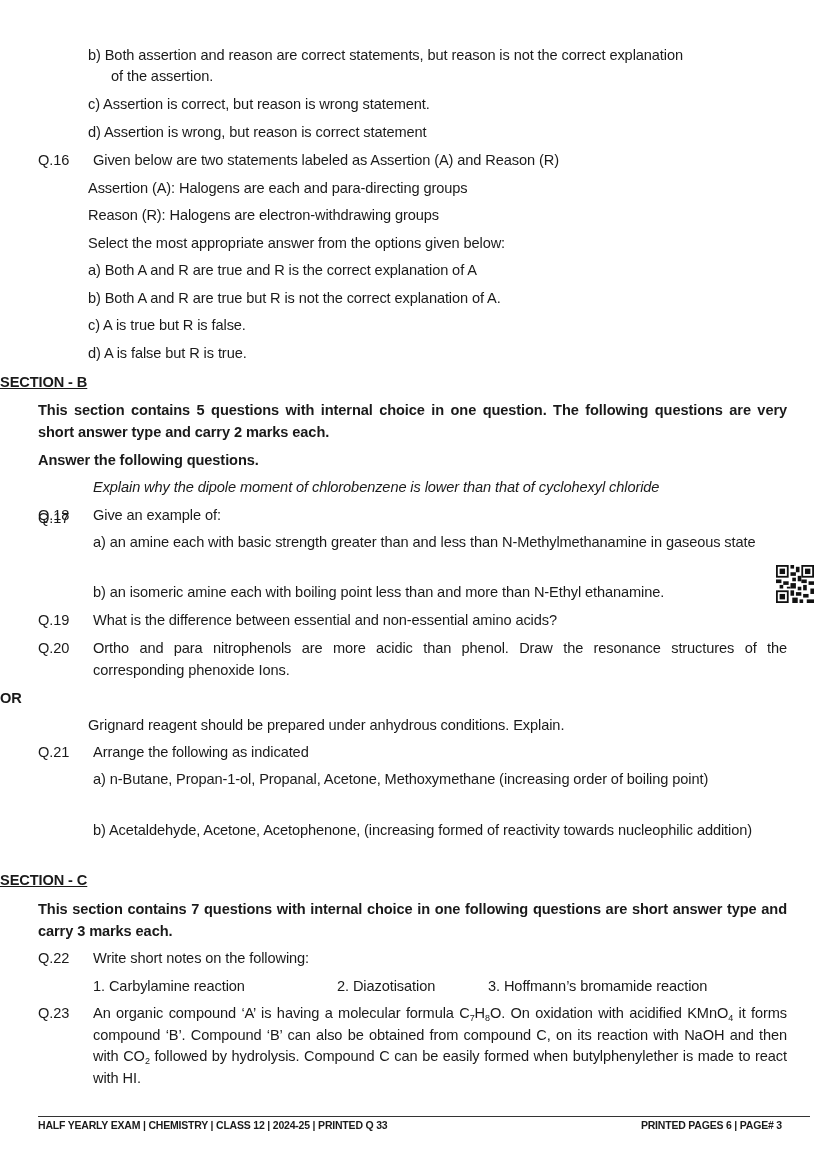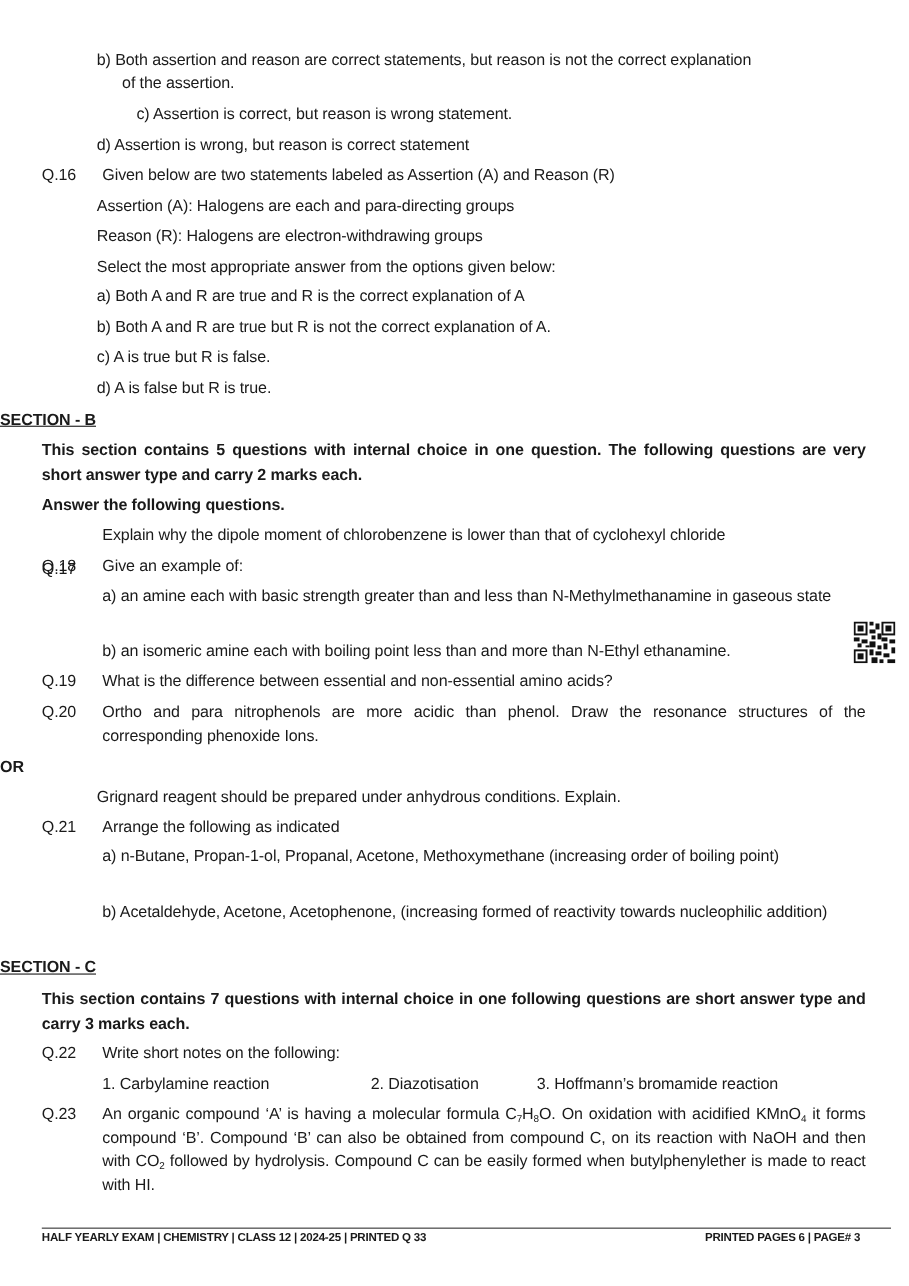--- a/index.html
+++ b/index.html
@@ -19,39 +19,39 @@
   sub { font-size: 9px; vertical-align: -3px; line-height: 0; }
   .qr { position: absolute; left: 776px; top: 565px; width: 38px; height: 38px; }
 </style>
 </head>
 <body>
 
 <div class="page">
 
   <div class="row" style="left:88px; top:45px;">b)  Both assertion and reason are correct statements, but reason is not the correct explanation</div>
   <div class="row" style="left:111px; top:66px;">of the assertion.</div>
-  <div class="row" style="left:88px; top:94px;margin-left:36px;">c)  Assertion is correct, but reason is wrong statement.</div>
+  <div class="row" style="left:88px; top:94px;">c)  Assertion is correct, but reason is wrong statement.</div>
   <div class="row" style="left:88px; top:122px;">d)  Assertion is wrong, but reason is correct statement</div>
 
   <div class="row" style="left:38px; top:150px;">Q.16</div>
   <div class="row" style="left:93px; top:150px;">Given below are two statements labeled as Assertion (A) and Reason (R)</div>
   <div class="row" style="left:88px; top:178px;">Assertion (A): Halogens are each and para-directing groups</div>
   <div class="row" style="left:88px; top:205px;">Reason (R): Halogens are electron-withdrawing groups</div>
   <div class="row" style="left:88px; top:233px;text-align:center;">Select the most appropriate answer from the options given below:</div>
   <div class="row" style="left:88px; top:260px;">a) Both A and R are true and R is the correct explanation of A</div>
   <div class="row" style="left:88px; top:288px;">b) Both A and R are true but R is not the correct explanation of A.</div>
   <div class="row" style="left:88px; top:315px;">c) A is true but R is false.</div>
   <div class="row" style="left:88px; top:343px;">d) A is false but R is true.</div>
 
   <div class="row center section-title" style="top:372px;">SECTION - B</div>
   <div class="row wrap bold" style="left:38px; width:749px; top:400px;">This section contains 5 questions with internal choice in one question. The following questions are very short answer type and carry 2 marks each.</div>
   <div class="row bold" style="left:38px; top:450px;">Answer the following questions.</div>
 
   <div class="row" style="left:38px; top:477px;margin-top:31px;">Q.17</div>
-  <div class="row" style="left:93px; top:477px;">Explain why the dipole moment of chlorobenzene is lower than that of cyclohexyl chloride</div>
+  <div class="row" style="left:93px; top:477px;font-style:italic;">Explain why the dipole moment of chlorobenzene is lower than that of cyclohexyl chloride</div>
 
   <div class="row" style="left:38px; top:505px;">Q.18</div>
   <div class="row" style="left:93px; top:505px;">Give an example of:</div>
   <div class="row wrap" style="left:93px; width:694px; top:532px;">a) an amine each with basic strength greater than and less than N-Methylmethanamine in gaseous state</div>
   <div class="row" style="left:93px; top:582px;">b) an isomeric amine each with boiling point less than and more than N-Ethyl ethanamine.</div>
 
   <svg class="qr" viewBox="0 0 21 21">
     <rect width="21" height="21" fill="#fff"></rect>
     <g fill="#111">
       <rect x="0" y="0" width="7" height="7"></rect>

